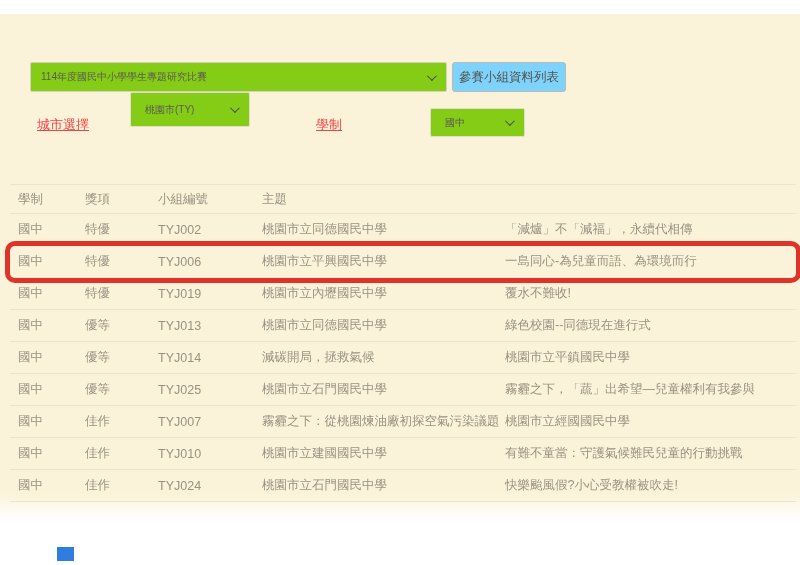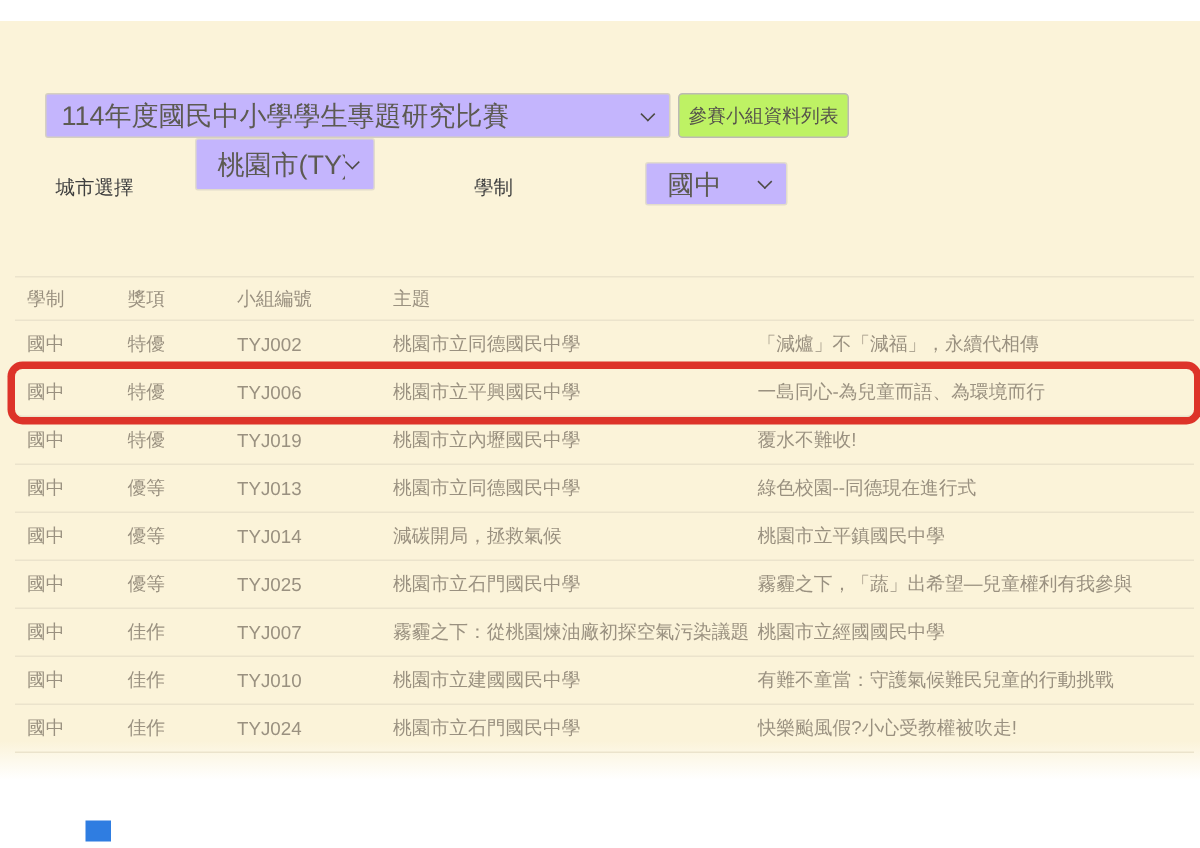--- a/index.html
+++ b/index.html
@@ -18,59 +18,60 @@
     position: absolute;
     left: 0; top: 14px;
     width: 800px; height: 506px;
     background: linear-gradient(180deg,
       #fbf3d9 0px, #fbf3d9 480px, #ffffff 506px);
   }
 
   
   .select-box {
     position: absolute;
-    background: #c4b5fd;
+    background: #84cc16;
     border: 1px solid #d6d0c0;
     border-radius: 2px;
     display: flex;
     align-items: center;
     color: #5c5a52;
-    font-size: 18px;
+    font-size: 10px;
     cursor: default;
   }
   .select-box .val { flex: 1; padding: 0 10px; white-space: nowrap; overflow: hidden; }
   .chev {
     width: 7px; height: 7px;
     border-right: 1.6px solid #4c4a44;
     border-bottom: 1.6px solid #4c4a44;
     transform: rotate(45deg) translateY(-2px);
     margin-right: 12px;
     flex: none;
   }
 
   .main-select { left: 30px; top: 62px; width: 417px; height: 30px; }
 
   .list-button {
     position: absolute;
     left: 452px; top: 62px; width: 114px; height: 30px;
-    background: #bef264;
+    background: #7dd3fc;
     border: 1px solid #bcbab4;
     border-radius: 3px;
     color: #55524b;
     font-size: 12.5px;
     display: flex; align-items: center; justify-content: center;
     cursor: default;
     white-space: nowrap;
   }
 
   .field-label {
     position: absolute;
     font-size: 13px;
-    color: #404040;
+    color: #ef4444;
     white-space: nowrap;
+    text-decoration: underline;
   }
   .city-label  { left: 37px;  top: 116px; }
   .level-label { left: 316px; top: 116px; }
 
   .city-select  { left: 130px; top: 92px; width: 120px; height: 35px; border-color: #e2dccb; }
   .level-select { left: 430px; top: 108px; width: 95px;  height: 29px; border-color: #e2dccb; }
   .city-select .val, .level-select .val { padding-left: 14px; }
 
   
   .results-table {

